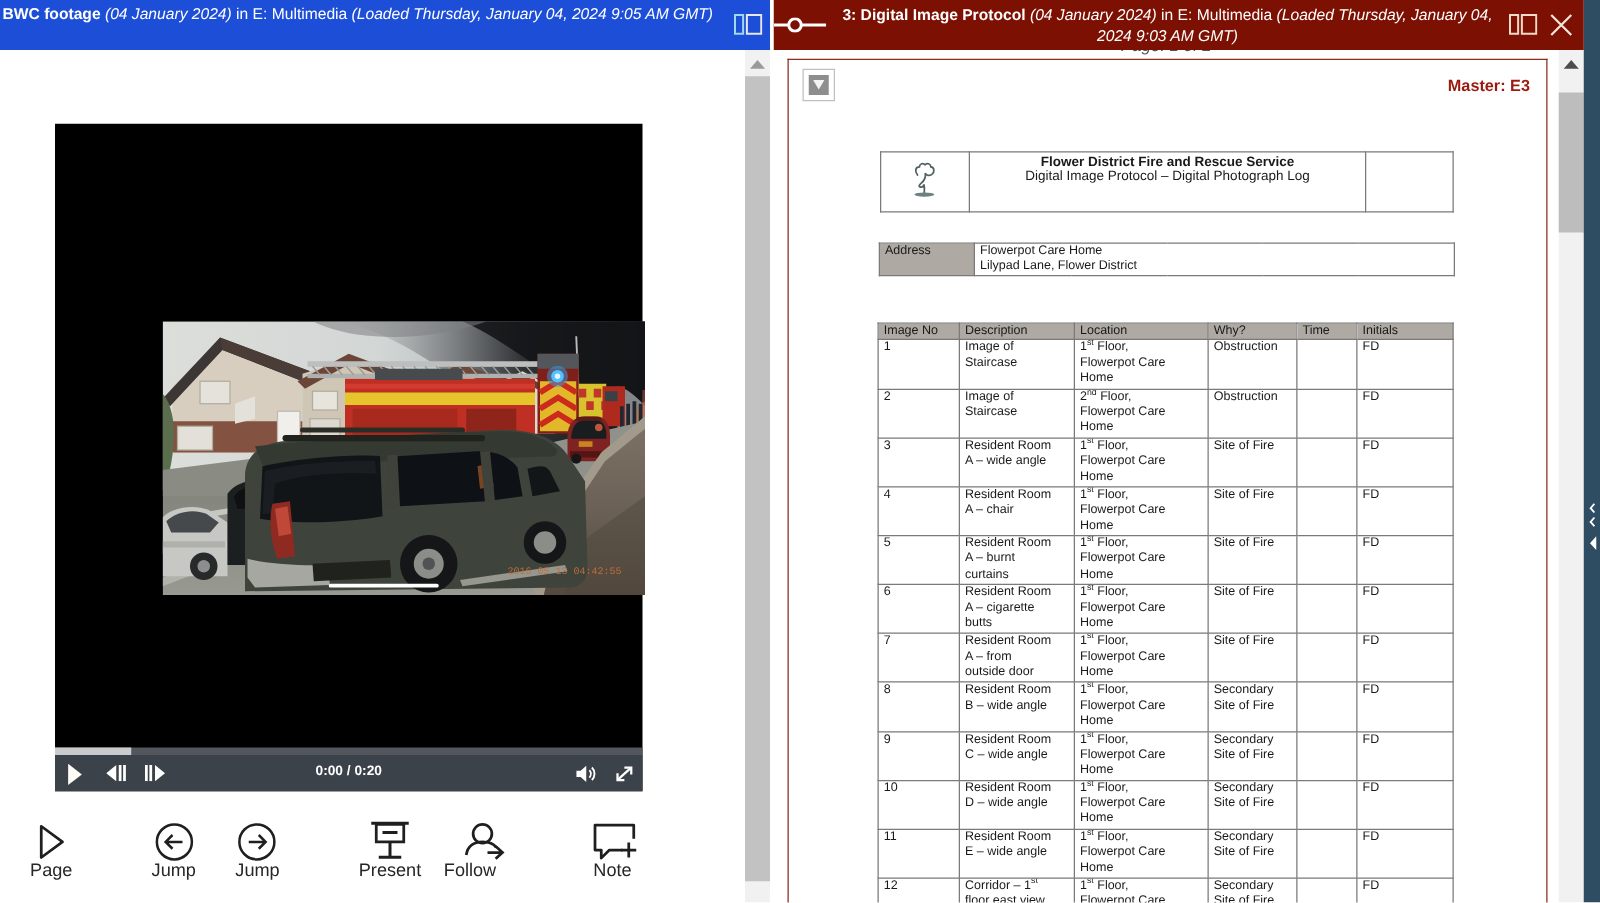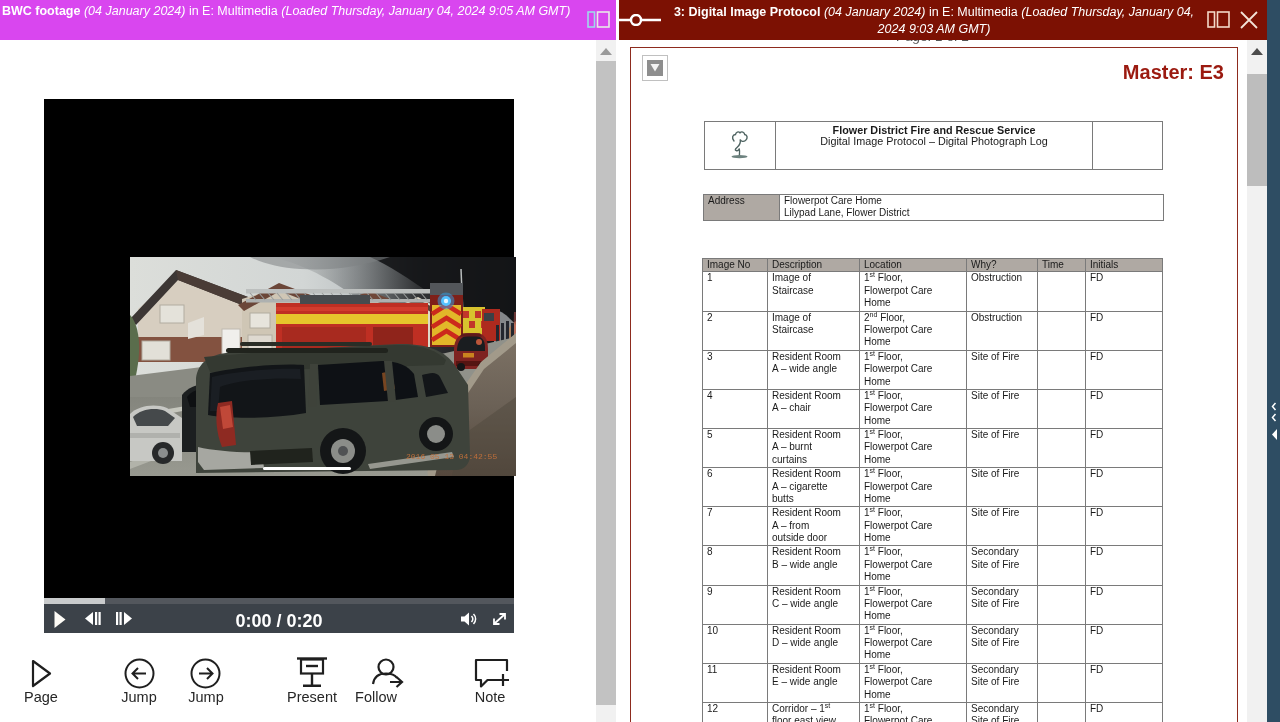--- a/index.html
+++ b/index.html
@@ -1,19 +1,19 @@
 <!DOCTYPE html>
 <html><head>
 <meta charset="utf-8">
 <style>
   html,body{margin:0;padding:0}
   body{width:1280px;height:722px;position:relative;font-family:"Liberation Sans",sans-serif;background:#fff;overflow:hidden}
   .abs{position:absolute}
   
-  #lhead{left:0;top:0;width:616px;height:40px;background:#d946ef;color:#fff;font-size:12.5px;z-index:3;}
+  #lhead{left:0;top:0;width:616px;height:40px;background:#1d4ed8;color:#fff;font-size:12.5px;z-index:3;}
   #rhead{left:619px;top:0;width:648px;height:40px;background:#7c1103;color:#fff;font-size:12.5px;z-index:3;}
   #rbar{left:1267px;top:0;width:13px;height:722px;background:#2e4d63;}
   
   .sbtrack{background:#f1f1f1;}
   .sbthumb{background:#c2c2c2;}
   
   #player{left:44px;top:99px;width:470px;height:534px;background:#000;}
   #ctrlbar{left:0;top:505px;width:470px;height:29px;background:#3c4249;}
   #seekbar{left:0;top:499px;width:470px;height:6px;background:#53575d;}
   #seekload{left:0;top:0;width:61px;height:6px;background:#c9cbcc;}
@@ -215,21 +215,21 @@
       <path d="M8 0 L0 6.5 L8 13 Z" fill="#fff"></path>
         <rect x="10" y="0" width="2.2" height="13" fill="#fff"></rect>
         <rect x="13.5" y="0" width="2.2" height="13" fill="#fff"></rect>
     </svg>
 
     <svg class="abs" style="left:72px;top:8px" width="16" height="13" viewBox="0 0 16 13">
       <rect x="0" y="0" width="2.2" height="13" fill="#fff"></rect>
         <rect x="3.5" y="0" width="2.2" height="13" fill="#fff"></rect>
         <path d="M8 0 L16 6.5 L8 13 Z" fill="#fff"></path>
     </svg>
-    <div class="abs" style="left:0;top:7px;width:470px;text-align:center;color:#fff;font-size:18px;font-weight:bold;">0:00 / 0:20</div>
+    <div class="abs" style="left:0;top:7px;width:470px;text-align:center;color:#fff;font-size:11px;font-weight:bold;">0:00 / 0:20</div>
 
     <svg class="abs" style="left:417px;top:8px" width="16" height="14" viewBox="0 0 16 14">
       <path d="M0 4.5 L3.5 4.5 L8 0.5 L8 13.5 L3.5 9.5 L0 9.5 Z" fill="#fff"></path>
       <path d="M10.5 4 A4.5 4.5 0 0 1 10.5 10" fill="none" stroke="#fff" stroke-width="1.5"></path>
       <path d="M12.5 2 A7 7 0 0 1 12.5 12" fill="none" stroke="#fff" stroke-width="1.5"></path>
     </svg>
 
     <svg class="abs" style="left:448px;top:8px" width="15" height="14" viewBox="0 0 15 14">
       <path d="M2.5 11.5 L12.5 2.5" stroke="#fff" stroke-width="1.8" fill="none"></path>
       <path d="M7.5 2 L13 2 L13 7.5" fill="none" stroke="#fff" stroke-width="1.8"></path>
@@ -293,21 +293,21 @@
 
 <div class="abs" style="left:630px;top:29px;width:606px;text-align:center;color:#555;font-size:13.5px;font-style:italic;z-index:0;">Page: 1 of 2</div>
 <div class="abs" id="doc">
 
   <div class="abs" style="left:11px;top:7px;width:24px;height:24px;border:1px solid #c0c0c0;background:#fff;">
     <div class="abs" style="left:4px;top:4px;width:16px;height:16px;background:#8e8e8e;"></div>
     <svg class="abs" style="left:4px;top:4px" width="16" height="16" viewBox="0 0 16 16">
         <path d="M3.5 4 L12.5 4 L8 11.5 Z" fill="#f4f4f4"></path>
       </svg>
   </div>
-  <div class="abs" style="left:380px;top:13px;width:213px;text-align:right;color:#9b1a10;font-size:20px;font-weight:bold;">Master: E3</div>
+  <div class="abs" style="left:380px;top:13px;width:213px;text-align:right;color:#9b1a10;font-size:13px;font-weight:bold;">Master: E3</div>
 
   <table class="dtable abs" style="left:73px;top:73px;width:458px;height:48.5px;padding-left:36px;">
     <colgroup>
         <col style="width:71px">
         <col style="width:317px">
         <col style="width:70px">
       </colgroup>
     <tbody>
         <tr>
       <td style="text-align:center;vertical-align:middle;padding:0;">

